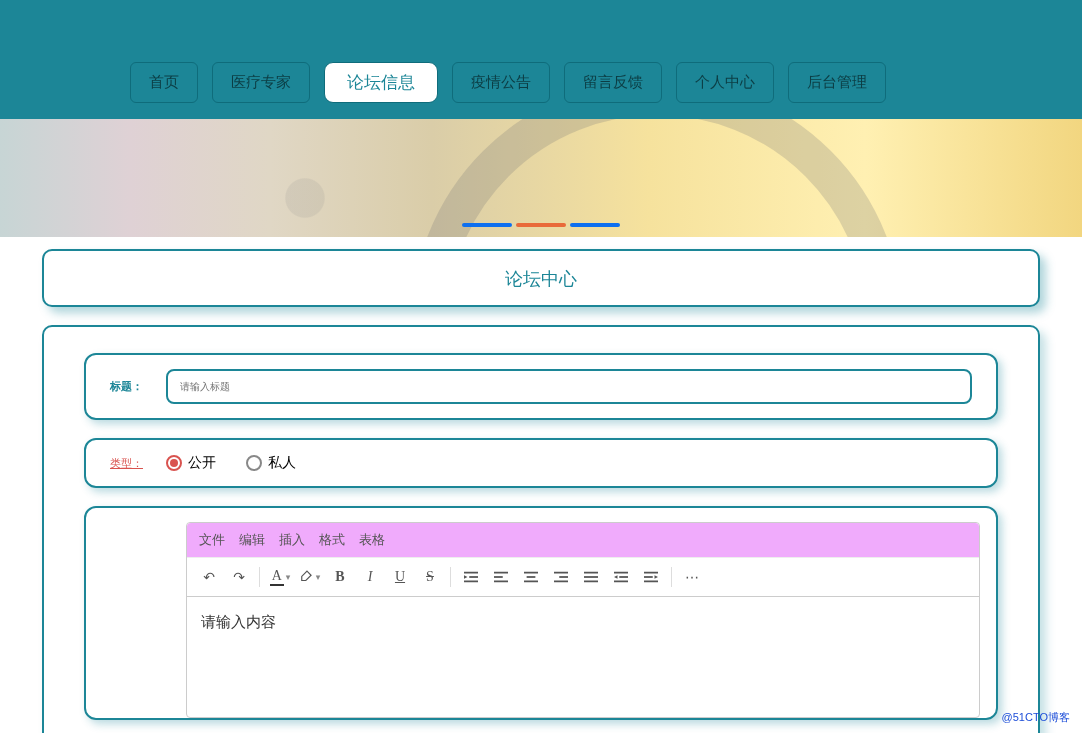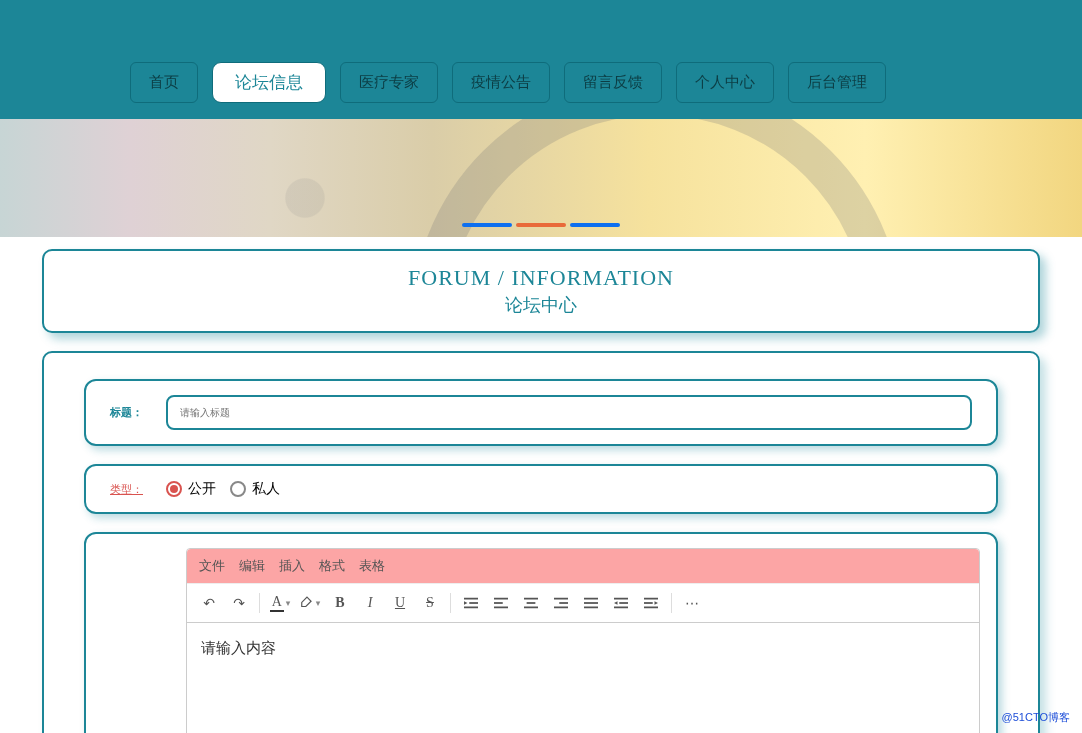--- a/index.html
+++ b/index.html
@@ -23,65 +23,64 @@
 .card { border: 2px solid #1c8697; border-radius: 10px; background:#fff; box-shadow: 6px 6px 10px rgba(28,134,151,0.35); padding: 14px 0; text-align:center; margin-bottom: 18px; }
 .card .en { color:#1c8697; font-family: "Times New Roman", serif; font-size: 22px; letter-spacing: 1px; }
 .card .cn { color:#1c8697; font-family: "SimSun", serif; font-size: 18px; margin-top: 2px; }
 
 .formwrap { border: 2px solid #1c8697; border-radius: 10px; padding: 26px 40px 0; min-height: 420px; box-shadow: 6px 6px 10px rgba(28,134,151,0.25); }
 .row { border: 2px solid #1c8697; border-radius: 12px; padding: 14px 24px; display:flex; align-items:center; margin-bottom: 18px; box-shadow: 4px 4px 8px rgba(28,134,151,0.3); }
 .lbl { width: 46px; font-size: 11px; margin-right: 10px; }
 .lbl.req { color:#d9534f;text-decoration:underline; }
 .lbl.norm { color:#1c8697; font-weight:600; }
 .titleinput { flex:1; border: 2px solid #1c8697; border-radius: 8px; padding: 10px 12px; font-size: 10px; color:#999; }
-.radiogroup { display:flex; gap: 14px; }
+.radiogroup { display:flex; gap: 30px; }
 .radio { display:flex; align-items:center; gap:6px; cursor:pointer; font-size:14px; }
 .rcirc { width:16px; height:16px; border:2px solid #888; border-radius:50%; display:flex; align-items:center; justify-content:center; }
 .rcirc.sel { border-color:#d9534f; }
 .rcirc.sel::after { content:""; width:8px; height:8px; background:#d9534f; border-radius:50%; }
 
 
 .editorwrap { border: 2px solid #1c8697; border-radius: 12px; padding: 14px 16px 0 100px; box-shadow: 4px 4px 8px rgba(28,134,151,0.3); position:relative; }
 .editor { border:1px solid #ccc; border-radius:4px; }
-.emenu { display:flex; gap: 14px; padding: 8px 12px; font-size:13px; color:#555; border-bottom:1px solid #eee; background:#fca5a5; border-radius:4px 4px 0 0; }
+.emenu { display:flex; gap: 14px; padding: 8px 12px; font-size:13px; color:#555; border-bottom:1px solid #eee; background:#f0abfc; border-radius:4px 4px 0 0; }
 .etoolbar { display:flex; align-items:center; gap:2px; padding:6px 8px; border-bottom:1px solid #ccc; background:#fff; flex-wrap:wrap; }
 .tbtn { width:28px; height:26px; display:flex; align-items:center; justify-content:center; font-size:14px; color:#555; border-radius:3px; cursor:pointer; font-family: "Times New Roman", serif; }
 .tsep { width:1px; height:20px; background:#ddd; margin:0 4px; }
 .drop { font-size:9px; margin-left:2px; color:#888; }
 .econtent { padding: 16px 14px; min-height: 120px; font-size:15px; color:#333; }
 
 .watermark { position:absolute; right:12px; bottom:8px; color:#1d4ed8; font-size:11px; }
 
 svg { display:block; }
 </style>
 </head>
 <body>
 
 <div class="topbar"></div>
 <div class="navrow">
   <button class="navbtn">首页</button>
+  <button class="navbtn">医疗专家</button>
   <button class="navbtn active">论坛信息</button>
-  <button class="navbtn">医疗专家</button>
   <button class="navbtn">疫情公告</button>
   <button class="navbtn">留言反馈</button>
   <button class="navbtn">个人中心</button>
   <button class="navbtn">后台管理</button>
 </div>
 
 <div class="banner">
   <div class="dots">
     <div class="dot" style="background:#0d6ff0"></div>
     <div class="dot" style="background:#e96a3a"></div>
     <div class="dot" style="background:#0d6ff0"></div>
   </div>
 </div>
 
 <div class="wrap">
   <div class="card">
-    <div class="en">FORUM / INFORMATION</div>
     <div class="cn">论坛中心</div>
   </div>
 
   <div class="formwrap">
 
     <div class="row">
       <span class="lbl norm">标题：</span>
       <input class="titleinput" placeholder="请输入标题" style="">
     </div>
 

